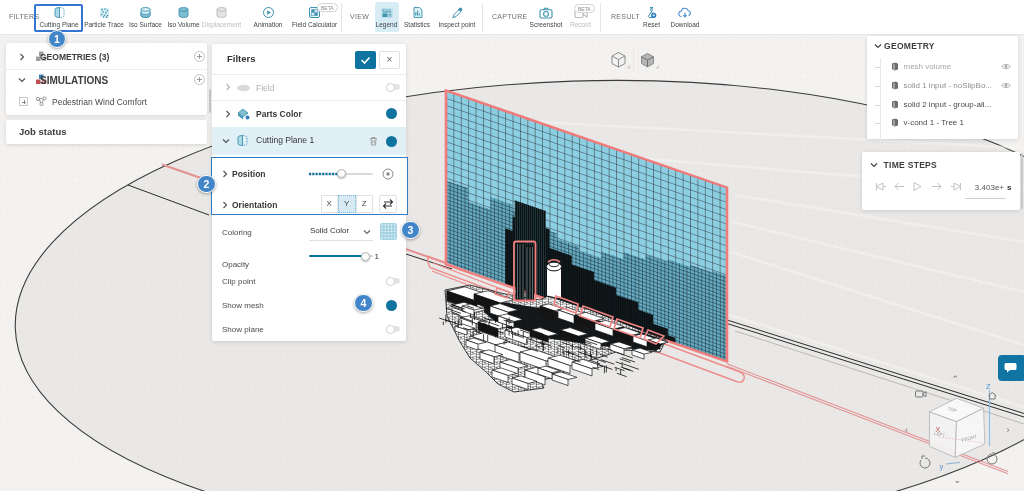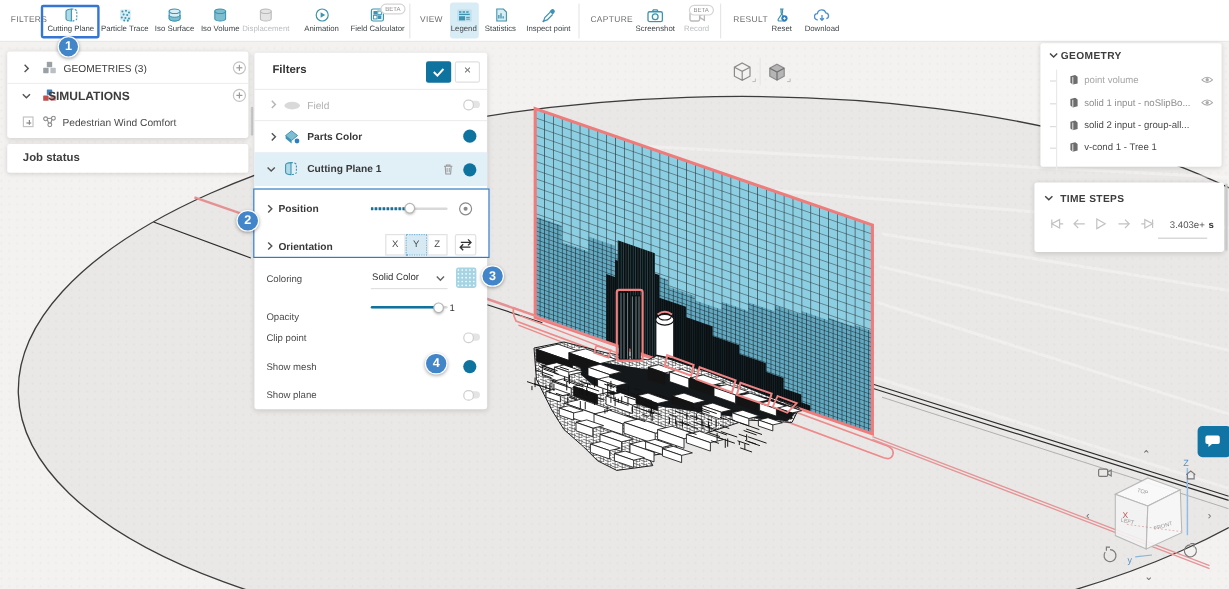--- a/index.html
+++ b/index.html
@@ -455,21 +455,21 @@
 <svg style="position:absolute;left:13px;top:9.5px" width="6" height="8" viewBox="0 0 6 8">
       <path d="M1.5 1 L4.5 4 L1.5 7" fill="none" stroke="#555" stroke-width="1.2"></path>
     </svg>
 <svg class="abs" style="left:29px;top:8px" width="13" height="11" viewBox="0 0 13 11">
       <g fill="#9aa0a4">
         <rect x="4" y="0.5" width="4.5" height="4.5" rx="0.5"></rect>
         <rect x="1" y="5.5" width="4.5" height="4.5" rx="0.5"></rect>
         <rect x="7" y="5.5" width="4.5" height="4.5" rx="0.5" fill="#b9bfc3"></rect>
       </g>
     </svg>
-<div class="abs" style="left:47px;top:8.5px;font-size:8.5px;font-weight:normal;color:#3d3d3d">GEOMETRIES (3)</div>
+<div class="abs" style="left:34px;top:8.5px;font-size:8.5px;font-weight:bold;color:#3d3d3d">GEOMETRIES (3)</div>
 <div style="position:absolute;left:187.5px;top:8.0px;width:11px;height:11px;border:1px solid #c4c4c4;border-radius:50%;box-sizing:border-box">
       <div style="position:absolute;left:2px;top:4.1px;width:5px;height:1px;background:#9a9a9a"></div>
       <div style="position:absolute;left:4.1px;top:2px;width:1px;height:5px;background:#9a9a9a"></div>
     </div>
 <div class="abs" style="left:0;top:25.5px;width:100%;height:1px;background:#efefef"></div>
 <svg style="position:absolute;left:12px;top:33.5px" width="8" height="6" viewBox="0 0 8 6">
       <path d="M1 1.5 L4 4.5 L7 1.5" fill="none" stroke="#555" stroke-width="1.2"></path>
     </svg>
 <svg class="abs" style="left:29px;top:31px" width="13" height="11" viewBox="0 0 13 11">
       <rect x="4" y="0.5" width="4.5" height="4.5" rx="0.5" fill="#3d80b8"></rect>
@@ -531,21 +531,21 @@
 <div style="position:absolute;left:174.0px;top:64.0px;width:11.0px;height:11.0px;border-radius:50%;background:#0f73a0"></div>
 <div class="abs" style="left:0;top:83px;width:100%;height:1px;background:#ededed"></div>
 <div class="abs" style="left:0;top:83px;width:100%;height:28px;background:#e1eff7"></div>
 <svg style="position:absolute;left:10px;top:94px" width="8" height="6" viewBox="0 0 8 6">
       <path d="M1 1.5 L4 4.5 L7 1.5" fill="none" stroke="#555" stroke-width="1.2"></path>
     </svg>
 <svg class="abs" style="left:24px;top:89px" width="13" height="15" viewBox="0 0 13 13">
       <path d="M2 3.4 V9.6 A4.5 1.9 0 0 0 6.5 11.5 L6.5 1.5 A4.5 1.9 0 0 0 2 3.4Z" fill="#aed9e6" stroke="#3d93b0" stroke-width="0.9"></path>
       <path d="M6.5 1.5 A4.5 1.9 0 0 1 11 3.4 V9.6 A4.5 1.9 0 0 1 6.5 11.5" fill="none" stroke="#3d93b0" stroke-width="0.9" stroke-dasharray="1.6 1.2"></path>
     </svg>
-<div class="abs" style="left:44px;top:91px;font-size:8.5px;font-weight:bold;color:#383838">Cutting Plane 1</div>
+<div class="abs" style="left:44px;top:91px;font-size:8.5px;font-weight:normal;color:#383838">Cutting Plane 1</div>
 <svg class="abs" style="left:157px;top:91.5px" width="9" height="10" viewBox="0 0 9 10">
       <path d="M1 2.5 h7 M3 2.5 V1.5 h3 v1 M2 2.5 l0.5 6.5 h4 L7 2.5" fill="none" stroke="#9a9a9a" stroke-width="0.9"></path>
       <path d="M3.6 4 v3.5 M5.4 4 v3.5" stroke="#9a9a9a" stroke-width="0.8"></path>
     </svg>
 <div style="position:absolute;left:174.0px;top:91.5px;width:11.0px;height:11.0px;border-radius:50%;background:#0f73a0"></div>
 <div class="abs" style="left:-1.5px;top:113px;width:197px;height:58px;border:1.6px solid #2f7cc4;background:#fff"></div>
 <svg style="position:absolute;left:10px;top:126px" width="6" height="8" viewBox="0 0 6 8">
       <path d="M1.5 1 L4.5 4 L1.5 7" fill="none" stroke="#555" stroke-width="1.2"></path>
     </svg>
 <div class="abs" style="left:20px;top:125px;font-size:8.5px;font-weight:bold;color:#383838">Position</div>
@@ -626,21 +626,21 @@
 <svg style="position:absolute;left:7px;top:6.5px" width="8" height="6" viewBox="0 0 8 6">
       <path d="M1 1.5 L4 4.5 L7 1.5" fill="none" stroke="#444" stroke-width="1.2"></path>
     </svg>
 <div class="abs" style="left:17.5px;top:5px;font-size:8.5px;font-weight:bold;color:#3d3d3d;letter-spacing:.3px">GEOMETRY</div>
 <div class="abs" style="left:13px;top:22px;width:1px;height:85px;background:#e9e9e9"></div>
 <div class="abs" style="left:8px;top:30.799999999999997px;width:5px;height:1px;background:#dcdcdc"></div>
 <svg style="position:absolute;left:24.5px;top:26.299999999999997px" width="8" height="9" viewBox="0 0 8 9">
       <path d="M1 1.5 L5 0.5 L7 2 L7 7.5 L3 8.5 L1 7Z" fill="#6d6d6d"></path>
       <path d="M3 2.2 L3 8.5" stroke="#fff" stroke-width="0.7"></path>
     </svg>
-<div class="abs" style="left:37px;top:26.299999999999997px;font-size:8px;color:#a6a6a6">point volume</div>
+<div class="abs" style="left:37px;top:26.299999999999997px;font-size:8px;color:#a6a6a6">mesh volume</div>
 <svg style="position:absolute;left:134px;top:27.299999999999997px" width="10" height="7" viewBox="0 0 10 7">
       <path d="M0.5 3.5 Q5 -0.8 9.5 3.5 Q5 7.8 0.5 3.5Z" fill="none" stroke="#ababab" stroke-width="0.9"></path>
       <circle cx="5" cy="3.5" r="1.4" fill="#ababab"></circle>
     </svg>
 <div class="abs" style="left:8px;top:49.8px;width:5px;height:1px;background:#dcdcdc"></div>
 <svg style="position:absolute;left:24.5px;top:45.3px" width="8" height="9" viewBox="0 0 8 9">
       <path d="M1 1.5 L5 0.5 L7 2 L7 7.5 L3 8.5 L1 7Z" fill="#6d6d6d"></path>
       <path d="M3 2.2 L3 8.5" stroke="#fff" stroke-width="0.7"></path>
     </svg>
 <div class="abs" style="left:37px;top:45.3px;font-size:8px;color:#8f8f8f">solid 1 input - noSlipBo...</div>

